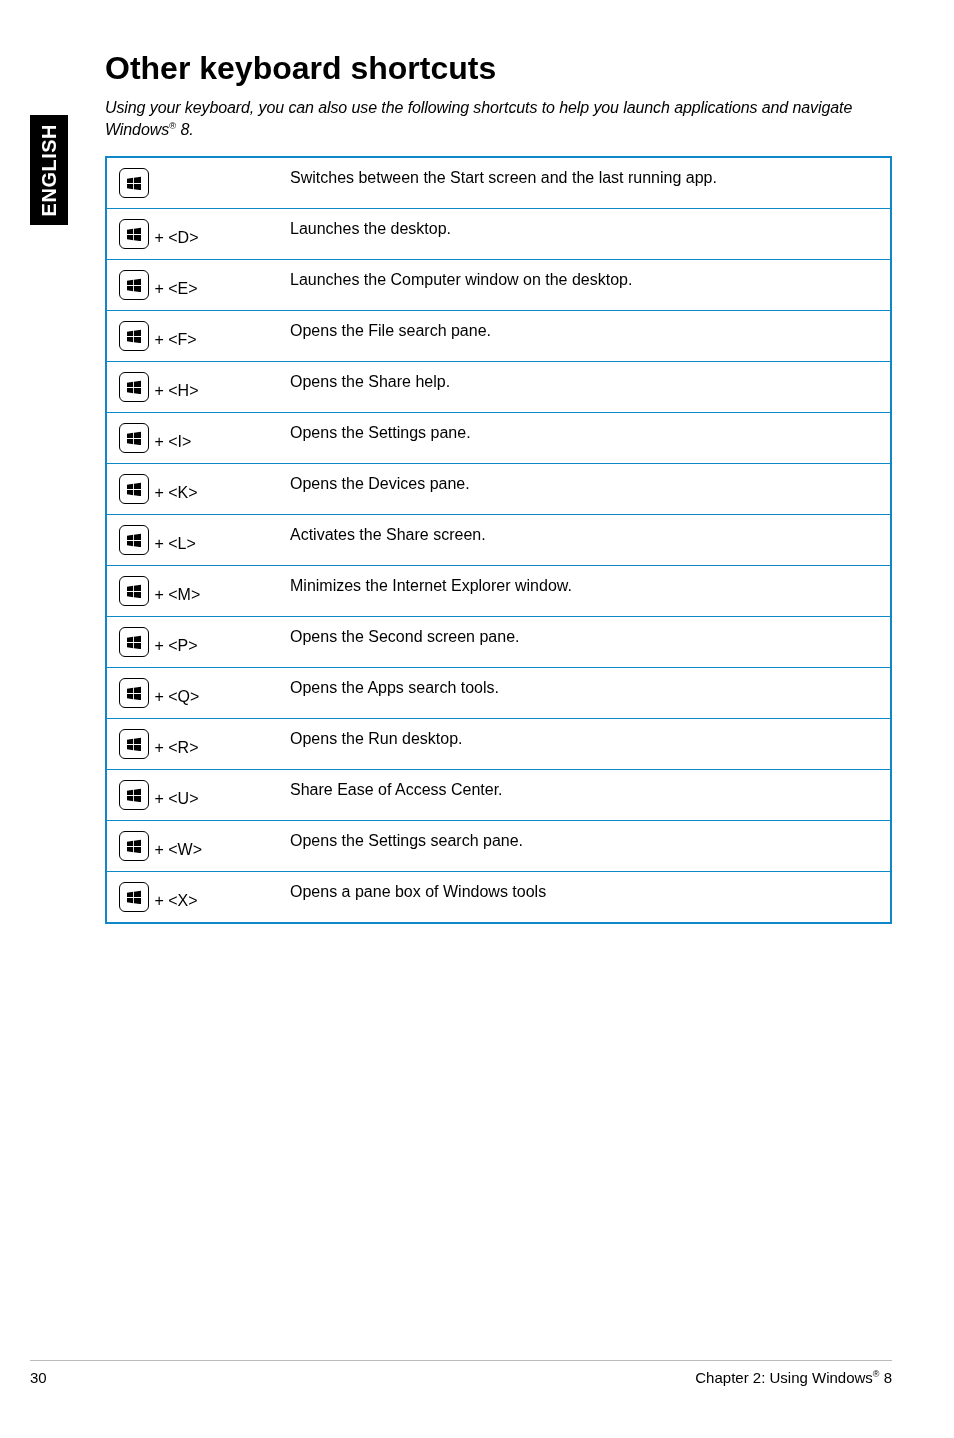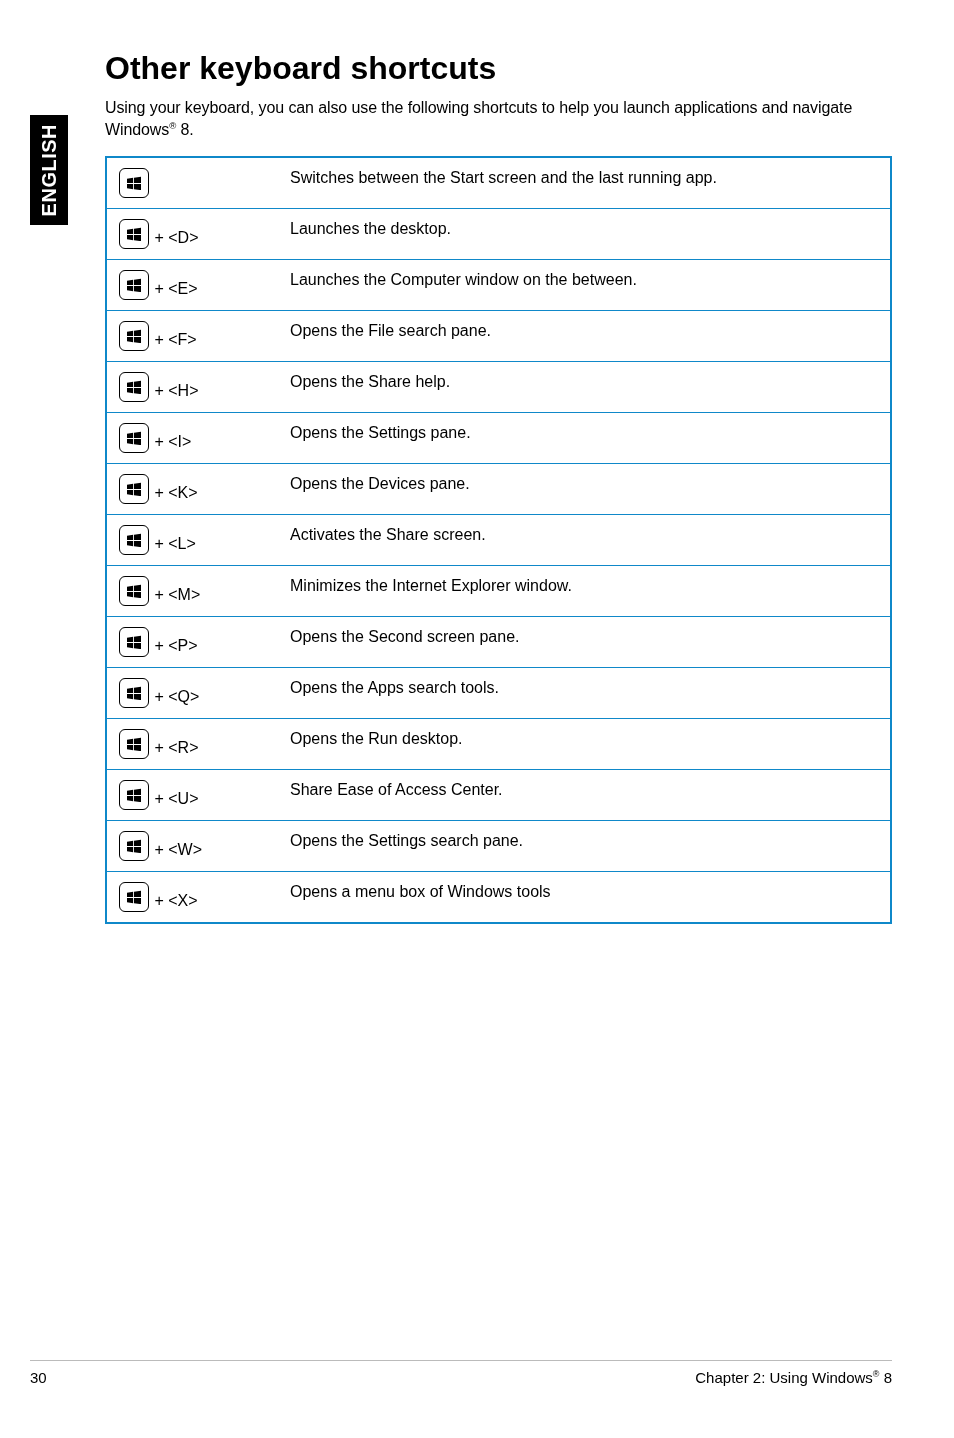--- a/index.html
+++ b/index.html
@@ -44,20 +44,21 @@
     font-family: Arial, Helvetica, sans-serif;
     font-weight: 700;
     font-size: 32px;
     margin: 0 0 10px 0;
   }
   p.intro {
     font-size: 16px;
     margin: 0 0 16px 0;
     line-height: 1.35;
     letter-spacing: -0.1px;
+    font-style: italic;
   }
   sup { font-size: 0.6em; vertical-align: super; }
   table.shortcuts {
     width: 100%;
     border-collapse: collapse;
     border: 2.5px solid #0f88c9;
     padding-left: 14px;
   }
   table.shortcuts td {
     border-top: 1px solid #0f88c9;
@@ -168,21 +169,21 @@
         <span class="keycap">
           <svg viewBox="0 0 16 16" aria-hidden="true">
             <polygon points="0,3 7,2 7,8 0,8" fill="#000"></polygon>
             <polygon points="8,1.9 16,0.8 16,8 8,8" fill="#000"></polygon>
             <polygon points="0,9 7,9 7,15 0,14" fill="#000"></polygon>
             <polygon points="8,9 16,9 16,16.2 8,15.1" fill="#000"></polygon>
           </svg>
         </span><span class="combo"> + &lt;E&gt;</span>
       </span>
     </td>
-    <td class="desc tall">Launches the Computer window on the between.</td>
+    <td class="desc tall">Launches the Computer window on the desktop.</td>
   </tr>
 
   <tr>
     <td class="keycol med">
       <span class="combo-wrap">
         <span class="keycap">
           <svg viewBox="0 0 16 16" aria-hidden="true">
             <polygon points="0,3 7,2 7,8 0,8" fill="#000"></polygon>
             <polygon points="8,1.9 16,0.8 16,8 8,8" fill="#000"></polygon>
             <polygon points="0,9 7,9 7,15 0,14" fill="#000"></polygon>
@@ -360,21 +361,21 @@
         <span class="keycap">
           <svg viewBox="0 0 16 16" aria-hidden="true">
             <polygon points="0,3 7,2 7,8 0,8" fill="#000"></polygon>
             <polygon points="8,1.9 16,0.8 16,8 8,8" fill="#000"></polygon>
             <polygon points="0,9 7,9 7,15 0,14" fill="#000"></polygon>
             <polygon points="8,9 16,9 16,16.2 8,15.1" fill="#000"></polygon>
           </svg>
         </span><span class="combo"> + &lt;X&gt;</span>
       </span>
     </td>
-    <td class="desc med">Opens a menu box of Windows tools</td>
+    <td class="desc med">Opens a pane box of Windows tools</td>
   </tr>
 </tbody>
     </table>
   </div>
 
   <div class="footer">
     <span>30</span>
     <span>
       <span>Chapter 2: Using Windows</span><sup>®</sup><span> 8</span>
     </span>

